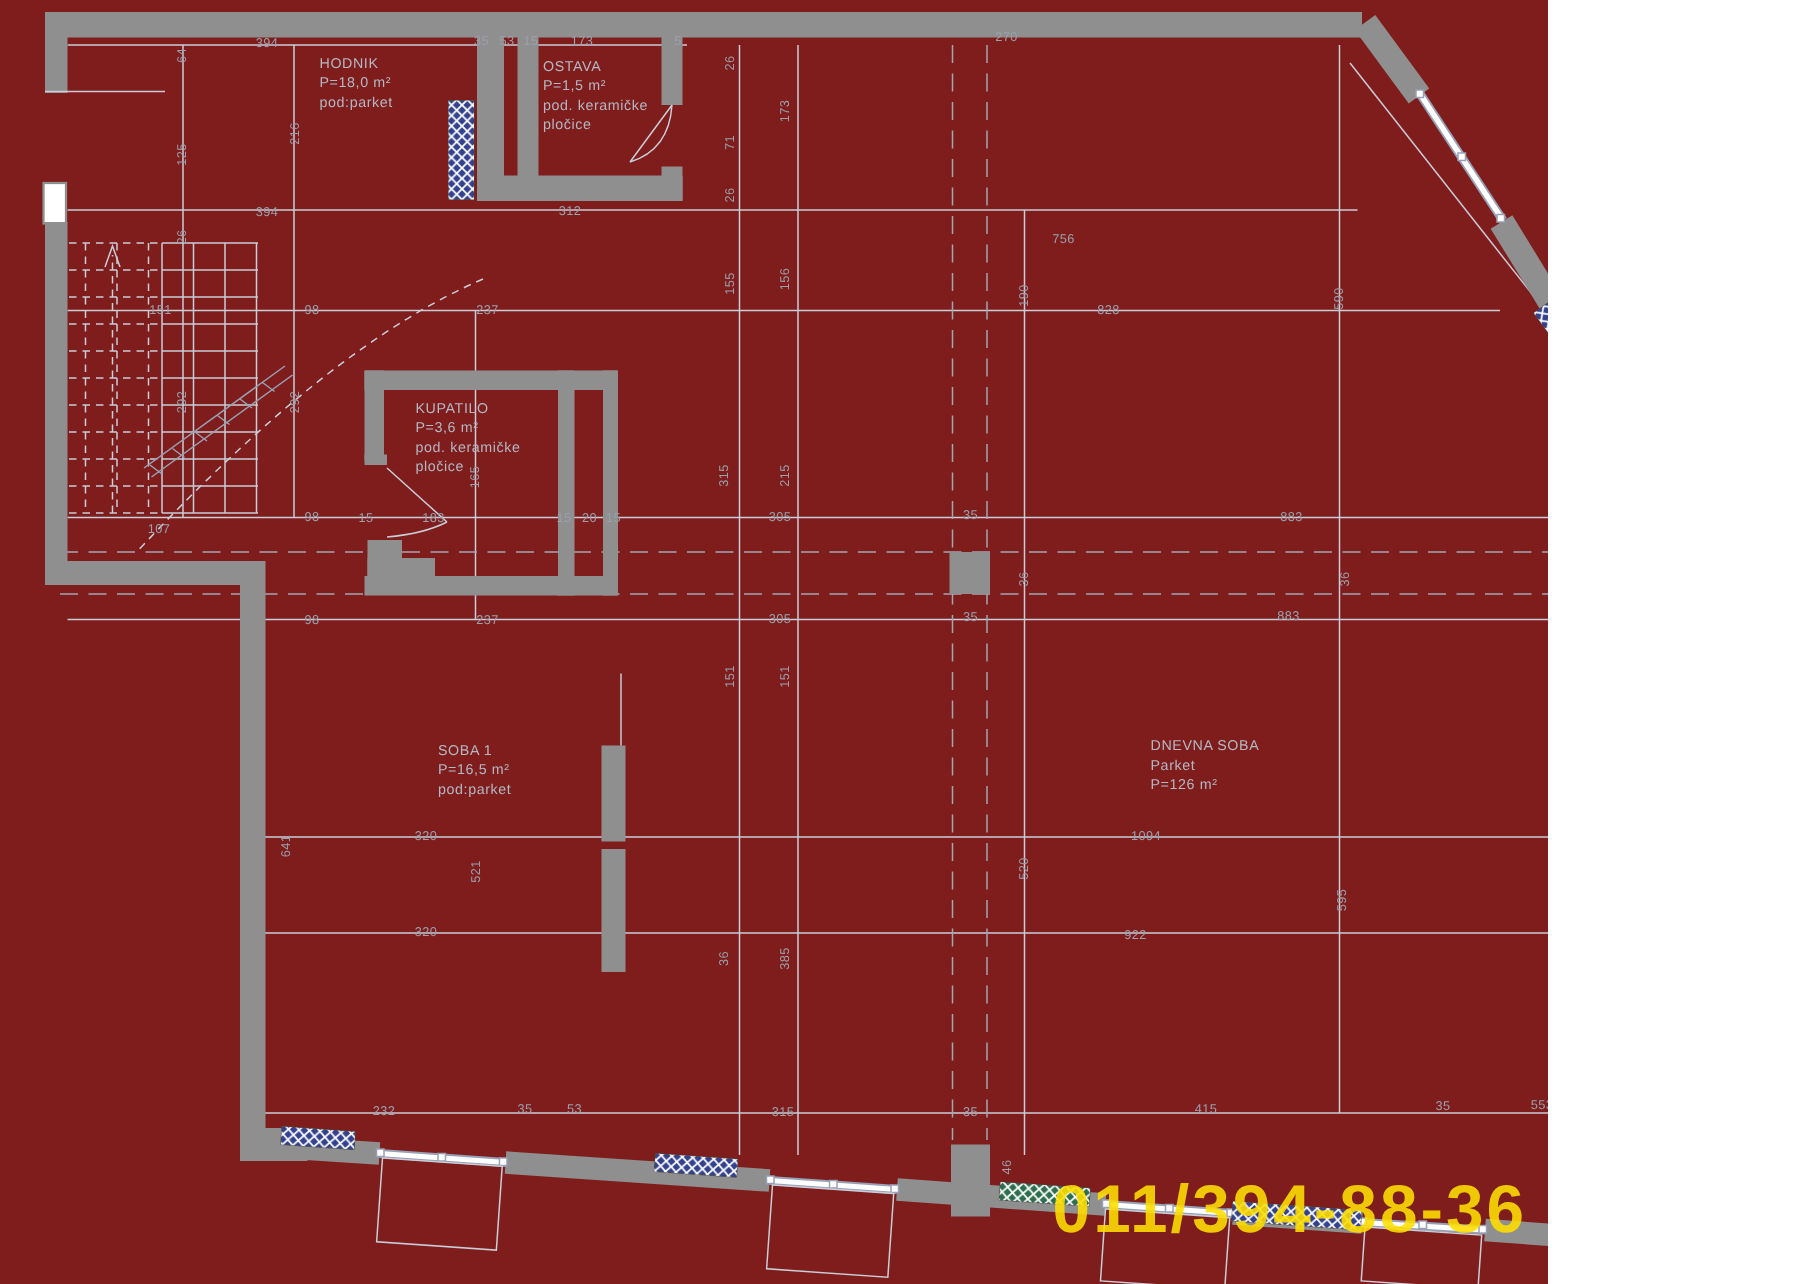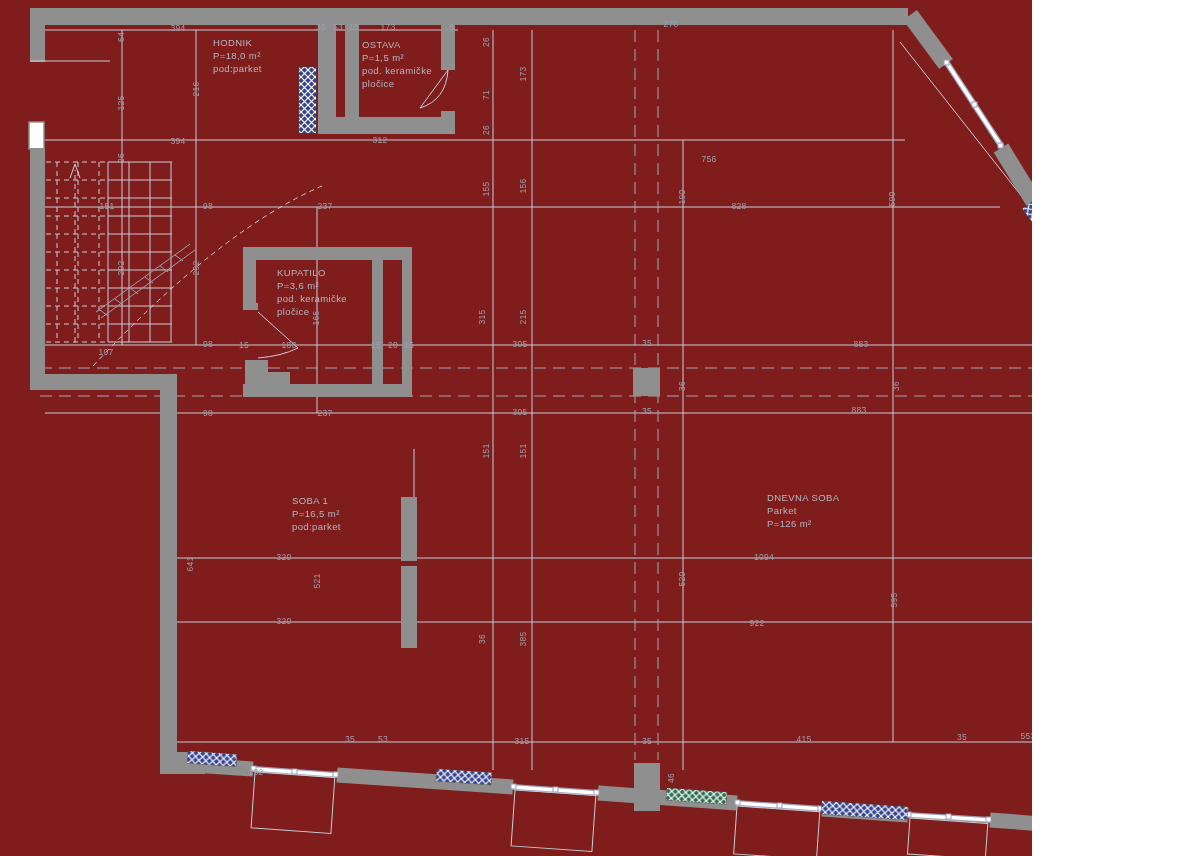--- a/index.html
+++ b/index.html
@@ -252,21 +252,21 @@
       <span class="dim" style="left: 325px; top: 413px;">237</span>
       <span class="dim" style="left: 520px; top: 412px;">305</span>
       <span class="dim" style="left: 647px; top: 411px;">35</span>
       <span class="dim" style="left: 859px; top: 410px;">883</span>
       <span class="dim" style="left: 1083px; top: 411px;">35</span>
       <span class="dim" style="left: 1125px; top: 431px;">89</span>
       <span class="dim" style="left: 284px; top: 557px;">320</span>
       <span class="dim" style="left: 764px; top: 557px;">1094</span>
       <span class="dim" style="left: 284px; top: 621px;">320</span>
       <span class="dim" style="left: 757px; top: 623px;">922</span>
-      <span class="dim" style="left: 256px; top: 740px; margin-top: 32px;">232</span>
+      <span class="dim" style="left: 256px; top: 740px;">232</span>
       <span class="dim" style="left: 350px; top: 739px;">35</span>
       <span class="dim" style="left: 383px; top: 739px;">53</span>
       <span class="dim" style="left: 522px; top: 741px;">315</span>
       <span class="dim" style="left: 647px; top: 741px;">35</span>
       <span class="dim" style="left: 804px; top: 739px;">415</span>
       <span class="dim" style="left: 962px; top: 737px;">35</span>
       <span class="dim" style="left: 1028px; top: 736px;">553</span>
       <span class="dim v" style="left: 121px; top: 37px;">64</span>
       <span class="dim v" style="left: 121px; top: 103px;">125</span>
       <span class="dim v" style="left: 196px; top: 89px;">216</span>
@@ -311,14 +311,15 @@
 pod. keramičke
 pločice</div>
       <div class="room" style="left: 292px; top: 494px;">SOBA 1
 P=16,5 m²
 pod:parket</div>
       <div class="room" style="left: 767px; top: 491px;">DNEVNA SOBA
 Parket
 P=126 m²</div>
     </div>
 
+  <div class="wm" id="wm2">011/394-88-36</div>
 
 </div>
 
 </body></html>

